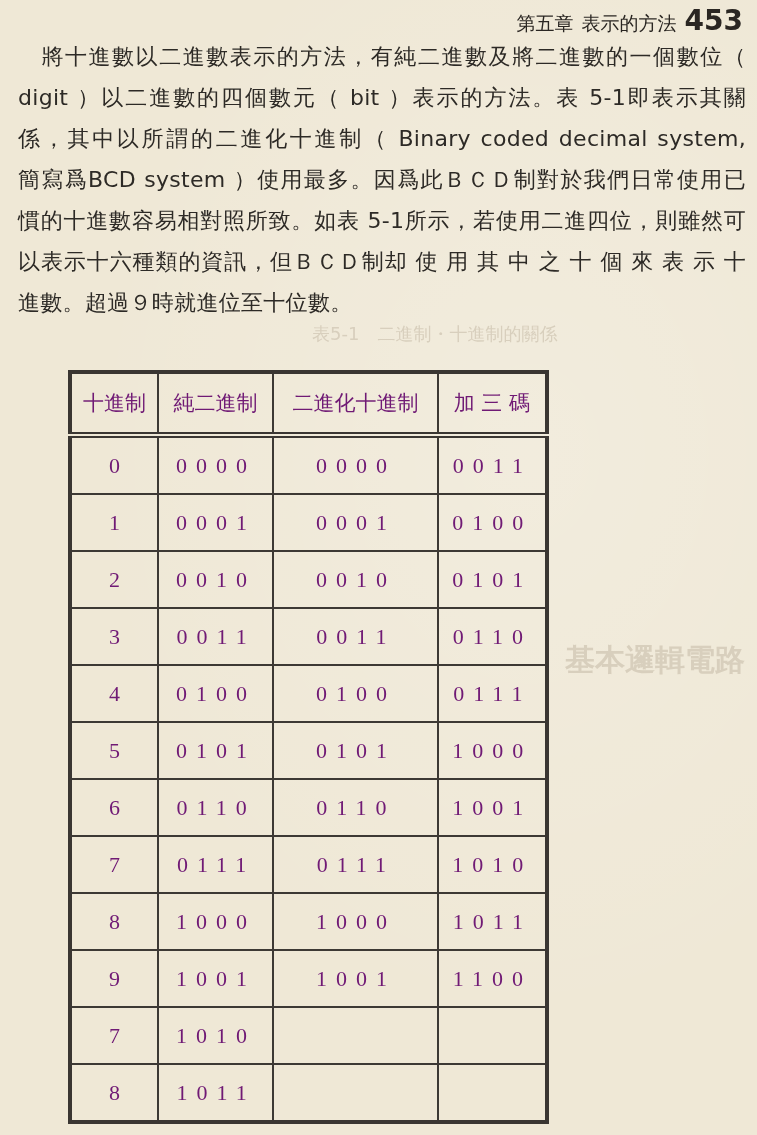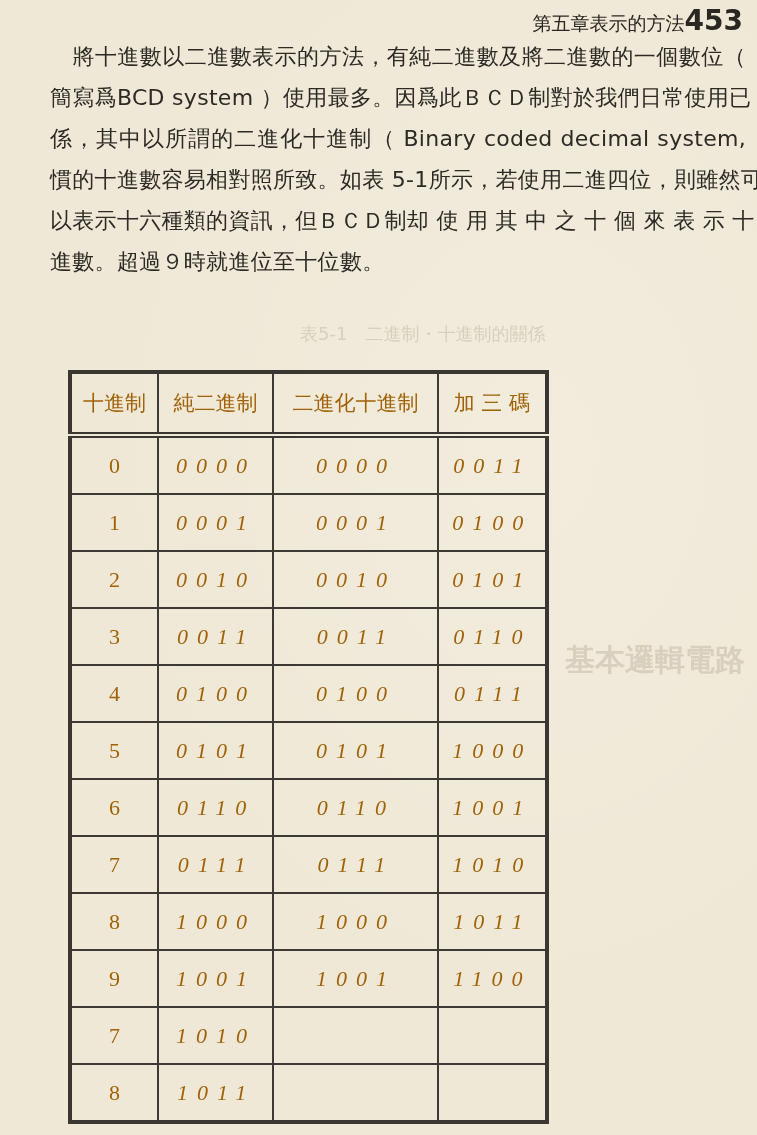--- a/index.html
+++ b/index.html
@@ -6,65 +6,66 @@
   body {
     width:757px; height:1135px; overflow:hidden; position:relative;
     background:#efe8d6;
     background-image: radial-gradient(ellipse at 70% 40%, rgba(255,255,255,0.18), rgba(0,0,0,0) 60%);
     font-family: "DejaVu Serif", "Liberation Serif", serif;
     color:#2b2824;
   }
   .header {
     position:absolute; top:4px; right:14px;
     font-size:19px; font-family:"DejaVu Sans", sans-serif; color:#2a2622;
-    display:flex; align-items:baseline; gap:0;
+    display:flex; align-items:baseline; gap:8px;
   }
   .header .pagenum { font-weight:bold; font-size:28px; }
   .para {
     position:absolute; left:18px; top:36px; width:728px;
     font-size:22px; line-height:41px; letter-spacing:0.3px;
     font-family:"DejaVu Sans", sans-serif; color:#2d2a26;
   }
-  .para .line { white-space:nowrap; display:block; text-align:justify; text-align-last:justify; height:41px;margin-left:32px; }
+  .para .line { white-space:nowrap; display:block; text-align:justify; text-align-last:justify; height:41px; }
   .para .line.last { text-align-last:left; }
   .ghost {
     position:absolute; font-family:"DejaVu Sans", sans-serif; color:#d8cfbd; font-size:18px;
   }
   table.code {
     position:absolute; left:68px; top:370px; width:481px;
     border-collapse:collapse; border:4px solid #3a3632;
     font-family:"Liberation Serif", "DejaVu Serif", serif;
-    font-size:22px; color:#a16207;
+    font-size:22px; color:#701a75;
   }
   table.code th, table.code td {
     border:2px solid #3d3934; text-align:center; padding:0; height:55px;
   }
   table.code th {
     font-family:"DejaVu Sans", sans-serif; font-weight:normal; font-size:21px; height:58px;
     border-bottom:6px double #3a3632;
   }
-  table.code td.bin { letter-spacing:9px; padding-left:1px;font-style:italic; }
+  table.code td.bin { letter-spacing:9px; padding-left:1px; }
   .c0 { width:87px; } .c1 { width:114px; } .c2 { width:165px; } .c3 { width:107px;margin-left:32px; }
 </style>
 </head>
 <body>
 
 <div class="header">
   <span>第五章</span>
   <span>表示的方法</span>
   <span class="pagenum">453</span>
 </div>
 
-<div class="ghost" style="left:300px; top:322px;">表5-1　二進制・十進制的關係</div>
+<div class="ghost" style="left:312px; top:322px;">表5-1　二進制・十進制的關係</div>
 <div class="ghost" style="left:565px; top:640px; font-size:30px; font-weight:bold;">基本邏輯電路</div>
 
 <div class="para">
   <span class="line">　將十進數以二進數表示的方法，有純二進數及將二進數的一個數位（</span>
+  <span class="line">digit ）以二進數的四個數元（ bit ）表示的方法。表 5-1即表示其關</span>
+  <span class="line">係，其中以所謂的二進化十進制（ Binary  coded  decimal  system,</span>
   <span class="line">簡寫爲BCD  system ）使用最多。因爲此ＢＣＤ制對於我們日常使用已</span>
-  <span class="line">係，其中以所謂的二進化十進制（ Binary  coded  decimal  system,</span>
   <span class="line">慣的十進數容易相對照所致。如表 5-1所示，若使用二進四位，則雖然可</span>
   <span class="line">以表示十六種類的資訊，但ＢＣＤ制却 使 用 其 中 之 十 個 來 表 示 十</span>
   <span class="line last">進數。超過９時就進位至十位數。</span>
 </div>
 
 <table class="code">
   <thead>
     <tr>
       <th class="c0">十進制</th>
       <th class="c1">純二進制</th>

